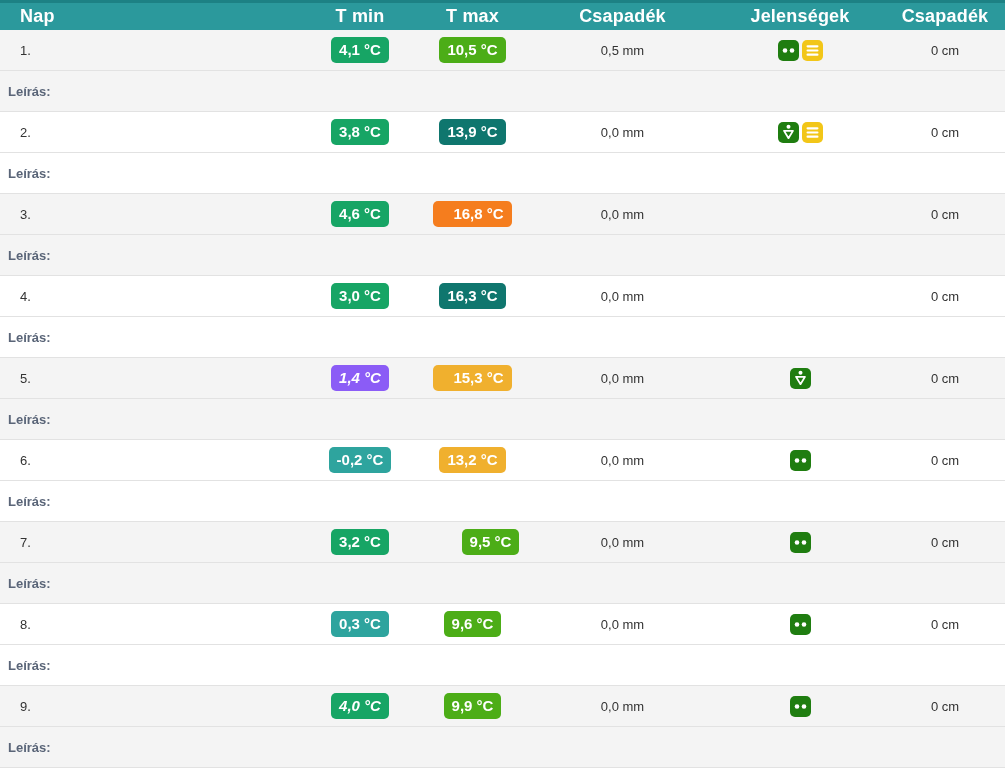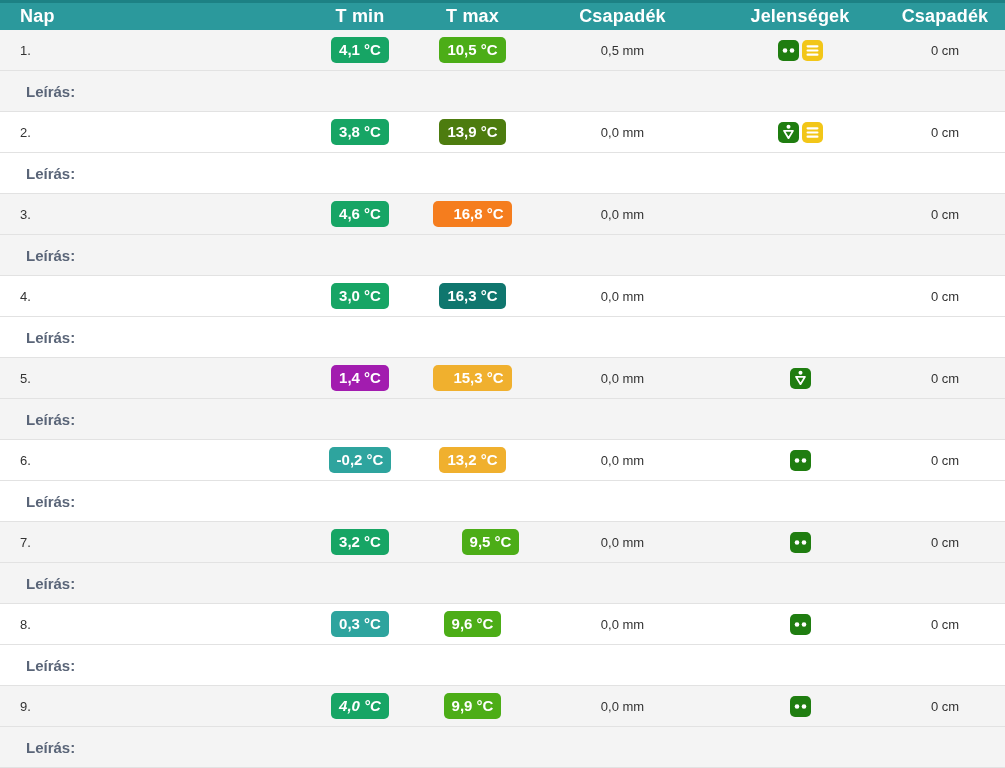--- a/index.html
+++ b/index.html
@@ -27,23 +27,23 @@
     grid-template-columns:305px 110px 115px 185px 170px 120px;
     align-items:center;
     height:41px;
     box-sizing:border-box;
     border-bottom:1px solid var(--divider);
     font-size:13px;color:var(--text);
   }
   .leiras-row{
     display:flex;align-items:center;
     height:41px;box-sizing:border-box;
-    padding-left:26px;
+    padding-left:8px;
     border-bottom:1px solid var(--divider);
-    font-size:15px;font-weight:bold;color:var(--leiras_text);
+    font-size:13px;font-weight:bold;color:var(--leiras_text);
   }
   .shade-gray{background:var(--row_gray);}
   .shade-white{background:var(--row_white);}
 
   .day-cell{padding-left:20px;}
   .cell-center{text-align:center;}
 
   .badge{
     display:inline-block;
     padding:4px 8px;
@@ -94,21 +94,21 @@
         </div>
     <div class="cell-center">0 cm</div>
   </div>
   <div class="leiras-row shade-gray">
     <span>Leírás:</span>
   </div>
 
   <div class="day-row shade-white">
     <div class="day-cell">2.</div>
     <div class="cell-center"><span class="badge" style="background: rgb(23, 165, 101);">3,8 °C</span></div>
-    <div class="cell-center"><span class="badge" style="background: #4d7c0f; padding-left: 8px;">13,9 °C</span></div>
+    <div class="cell-center"><span class="badge" style="background: #0f766e; padding-left: 8px;">13,9 °C</span></div>
     <div class="cell-center">0,0 mm</div>
     <div class="phenomena-cell">
           <span class="phen-icon" style="background: rgb(31, 125, 16);">
             <svg width="21" height="21" viewBox="0 0 21 21">
               <circle cx="10.5" cy="4.8" r="2" fill="#fff"></circle>
               <path d="M6 8.8 L15 8.8 L10.5 16.2 Z" fill="none" stroke="#fff" stroke-width="1.7" stroke-linejoin="round"></path>
             </svg>
           </span>
           <span class="phen-icon" style="background: rgb(242, 198, 24);">
             <svg width="21" height="21" viewBox="0 0 21 21">
@@ -143,21 +143,21 @@
     <div class="cell-center">0,0 mm</div>
     <div class="phenomena-cell"></div>
     <div class="cell-center">0 cm</div>
   </div>
   <div class="leiras-row shade-white">
     <span>Leírás:</span>
   </div>
 
   <div class="day-row shade-gray">
     <div class="day-cell">5.</div>
-    <div class="cell-center"><span class="badge" style="background: #a21caf;">1,4 °C</span></div>
+    <div class="cell-center"><span class="badge" style="background: #8b5cf6; font-style: italic;">1,4 °C</span></div>
     <div class="cell-center"><span class="badge" style="background: rgb(240, 176, 46); padding-left: 20px;">15,3 °C</span></div>
     <div class="cell-center">0,0 mm</div>
     <div class="phenomena-cell">
           <span class="phen-icon" style="background: rgb(31, 125, 16);">
             <svg width="21" height="21" viewBox="0 0 21 21">
               <circle cx="10.5" cy="4.8" r="2" fill="#fff"></circle>
               <path d="M6 8.8 L15 8.8 L10.5 16.2 Z" fill="none" stroke="#fff" stroke-width="1.7" stroke-linejoin="round"></path>
             </svg>
           </span>
         </div>

